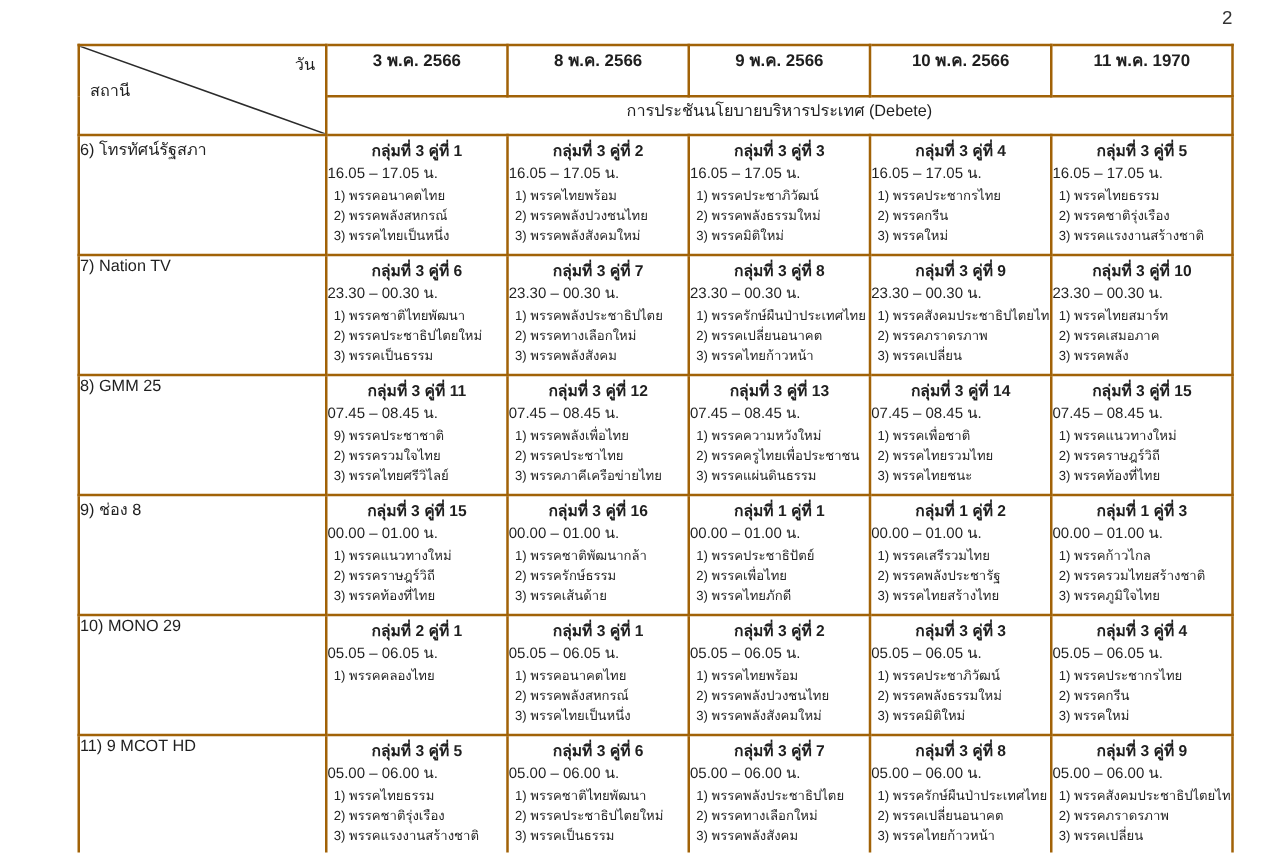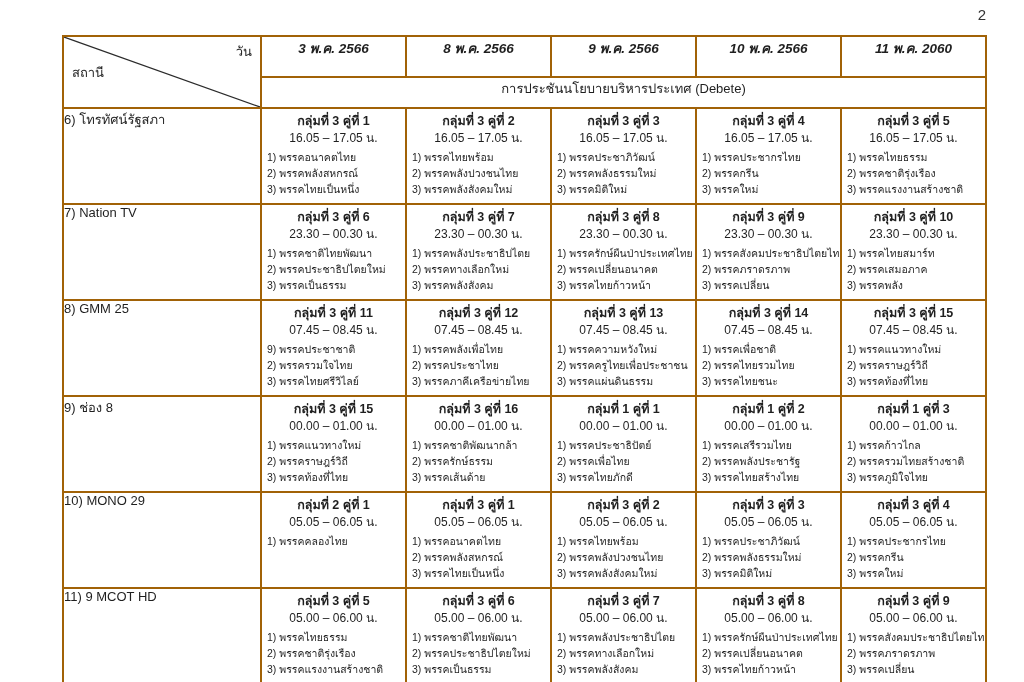--- a/index.html
+++ b/index.html
@@ -51,21 +51,20 @@
     position: absolute; bottom: 24px; left: 8px;
     font-size: 13px;
   }
 
   th.date-head {
     height: 39px;
     font-size: 13.5px;
     font-weight: bold;
     text-align: center;
     vertical-align: middle;
-    font-style: italic;
   }
   th.subheader {
     height: 29px;
     font-size: 13px;
     font-weight: normal;
     text-align: center;
     vertical-align: middle;
   }
 
   td.station-cell {
@@ -78,21 +77,21 @@
   td.schedule-cell { height: 94px; }
   .group-title {
     font-size: 12.5px;
     font-weight: bold;
     text-align: center;
     padding-top: 4px;
     line-height: 1.35;
   }
   .time-range {
     font-size: 12px;
-    text-align: center;
+    text-align: left;
     line-height: 1.4;
   }
   .party-list {
     padding: 2px 4px 0 5px;
   }
   .party-item {
     font-size: 10.5px;
     line-height: 1.55;
     text-align: left;
     white-space: nowrap;
@@ -119,21 +118,21 @@
           <svg viewBox="0 0 198 70" preserveAspectRatio="none">
             <line x1="0" y1="0" x2="198" y2="70" stroke="#2b2b2b" stroke-width="1.2"></line>
           </svg>
           <span class="corner-day">วัน</span>
           <span class="corner-station">สถานี</span>
         </td>
         <th class="date-head">3 พ.ค. 2566</th>
         <th class="date-head">8 พ.ค. 2566</th>
         <th class="date-head">9 พ.ค. 2566</th>
         <th class="date-head">10 พ.ค. 2566</th>
-        <th class="date-head">11 พ.ค. 2060</th>
+        <th class="date-head">11 พ.ค. 1970</th>
       </tr>
       <tr>
         <th class="subheader" colspan="5">การประชันนโยบายบริหารประเทศ (Debete)</th>
       </tr>
     </thead>
     <tbody id="schedule-body">
         <tr>
           <td class="station-cell">6) โทรทัศน์รัฐสภา</td>
           <td class="schedule-cell">
             <div class="group-title">กลุ่มที่ 3 คู่ที่ 1</div>

